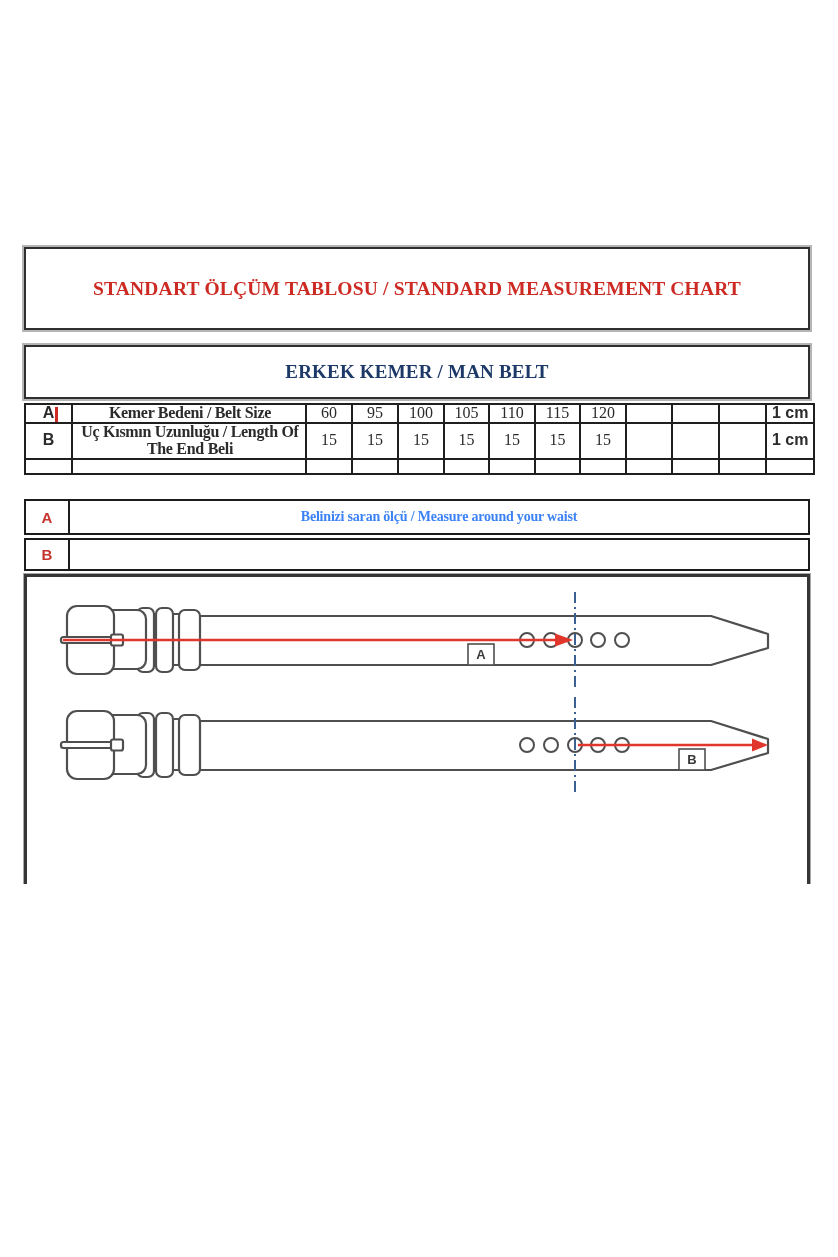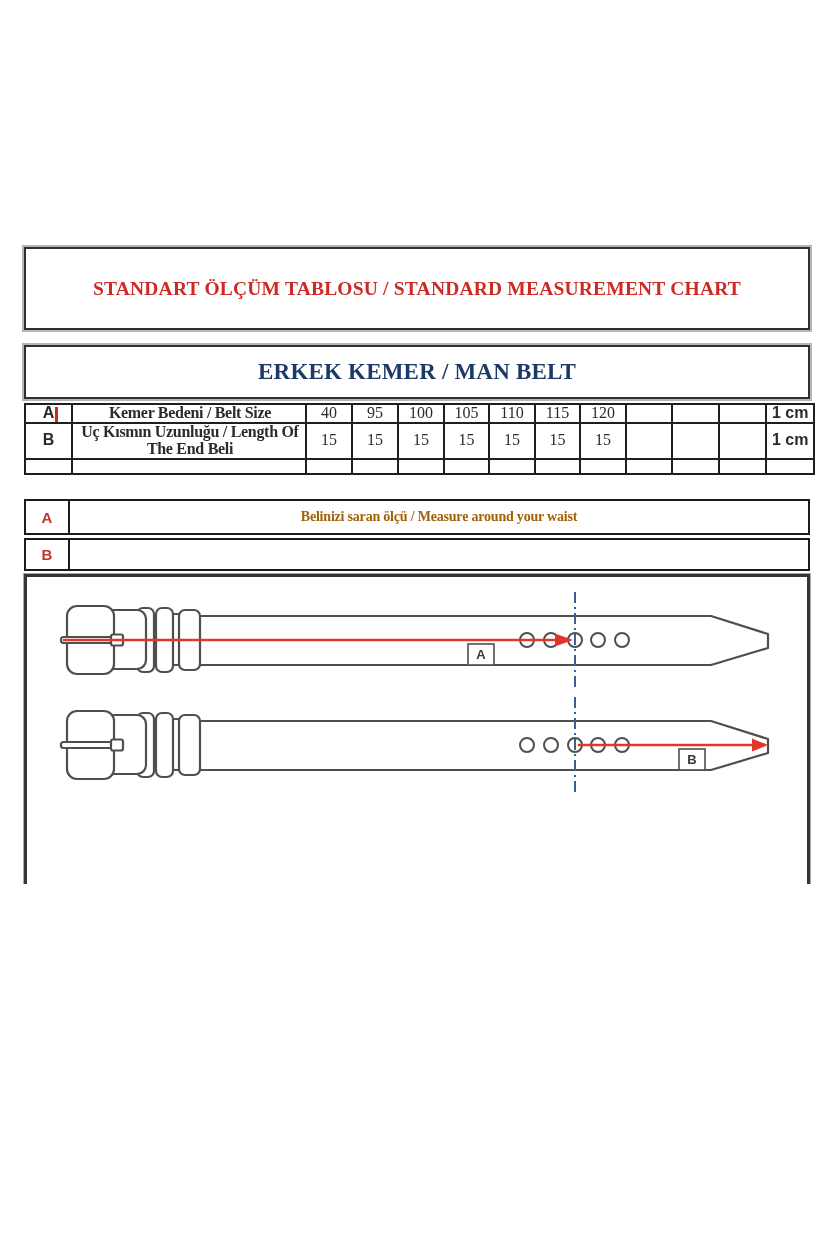--- a/index.html
+++ b/index.html
@@ -7,21 +7,21 @@
     --guide-blue:#3a6191; --belt-outline:#4f4f4f; --border-dark:#2f2f2f;
   }
   html,body{margin:0;padding:0;background:#fff;}
   .page{position:relative;width:838px;height:884px;background:#fff;overflow:hidden;
         font-family:"Liberation Serif","DejaVu Serif",serif;}
   .panel{position:absolute;background:#fff;border:2px solid var(--border-dark);
          outline:2px solid #b5b5b5;display:flex;align-items:center;justify-content:center;}
   .title-panel{left:24px;top:247px;width:782px;height:79px;}
   .title-panel h1{margin:0;font-size:19.5px;font-weight:bold;color:var(--red);letter-spacing:.2px;}
   .subtitle-panel{left:24px;top:345px;width:782px;height:50px;}
-  .subtitle-panel h2{margin:16px;font-size:23px;font-weight:bold;color:var(--navy);letter-spacing:.2px;}
+  .subtitle-panel h2{margin:16px;font-size:19px;font-weight:bold;color:var(--navy);letter-spacing:.2px;}
 
   .table-wrap{position:absolute;left:24px;top:403px;width:789px;}
   .hdr-tick{position:absolute;left:31px;top:4px;width:2.5px;height:15px;background:var(--red);z-index:2;}
   table.size-table{border-collapse:collapse;table-layout:fixed;width:789px;}
   table.size-table td{border:2px solid #1f1f1f;padding:0;text-align:center;overflow:hidden;
                       font-size:16px;color:#2b2b2b;line-height:1.05;}
   tr.r-hdr td{height:19px;}
   tr.r-a td{height:16px;}
   tr.r-b td{height:34px;}
   tr.r-empty td{height:13px;}
@@ -36,21 +36,21 @@
          font-size:13px;text-align:left !important;padding-left:5px !important;margin-left:12px;}
 
   .legend{position:absolute;left:24px;width:782px;background:#fff;border:2.5px solid #1c1c1c;
           display:flex;align-items:stretch;}
   .legend-a{top:499px;height:32px;}
   .legend-b{top:538px;height:29px;}
   .legend-key{width:42px;border-right:2.5px solid #1c1c1c;display:flex;align-items:center;
               justify-content:center;font-family:"Liberation Sans",sans-serif;font-weight:bold;
               color:#c5342c;font-size:15px;}
   .legend-text{flex:1;display:flex;align-items:center;justify-content:center;font-weight:bold;
-               color:#a16207;font-size:14px;letter-spacing:-.2px;}
+               color:#3b82f6;font-size:14px;letter-spacing:-.2px;}
 
   .diagram{position:absolute;left:24px;top:574px;width:780px;height:392px;background:#fff;
            border:3px solid #363636;outline:1px solid #a8a8a8;}
   .bs{fill:#fff;stroke:var(--belt-outline);stroke-width:2.2;stroke-linejoin:round;}
   .holes circle{fill:#fff;stroke:var(--belt-outline);stroke-width:2;}
   .stitch{stroke:#8a8a8a;stroke-width:1.4;stroke-dasharray:2 4;fill:none;}
   .rl{stroke:var(--arrow);stroke-width:2.4;}
   .rf{fill:var(--arrow);}
   .bl{stroke:var(--guide-blue);stroke-width:2;stroke-dasharray:11 4 2 4;fill:none;}
   .lb{fill:#fff;stroke:#4f4f4f;stroke-width:1.6;}
@@ -84,21 +84,21 @@
           <col style="width:46px">
         <col style="width:46px">
           <col style="width:47px">
           <col style="width:47px">
           <col style="width:48px">
       </colgroup>
       <tbody>
         <tr class="r-a">
           <td class="c-key">A</td>
           <td class="c-desc">Kemer Bedeni / Belt Size</td>
-          <td>40</td>
+          <td>60</td>
           <td>95</td>
           <td>100</td>
           <td>105</td>
           <td>110</td>
           <td>115</td>
           <td>120</td>
           <td></td>
           <td></td>
           <td></td>
           <td class="c-tol">1 cm</td>

